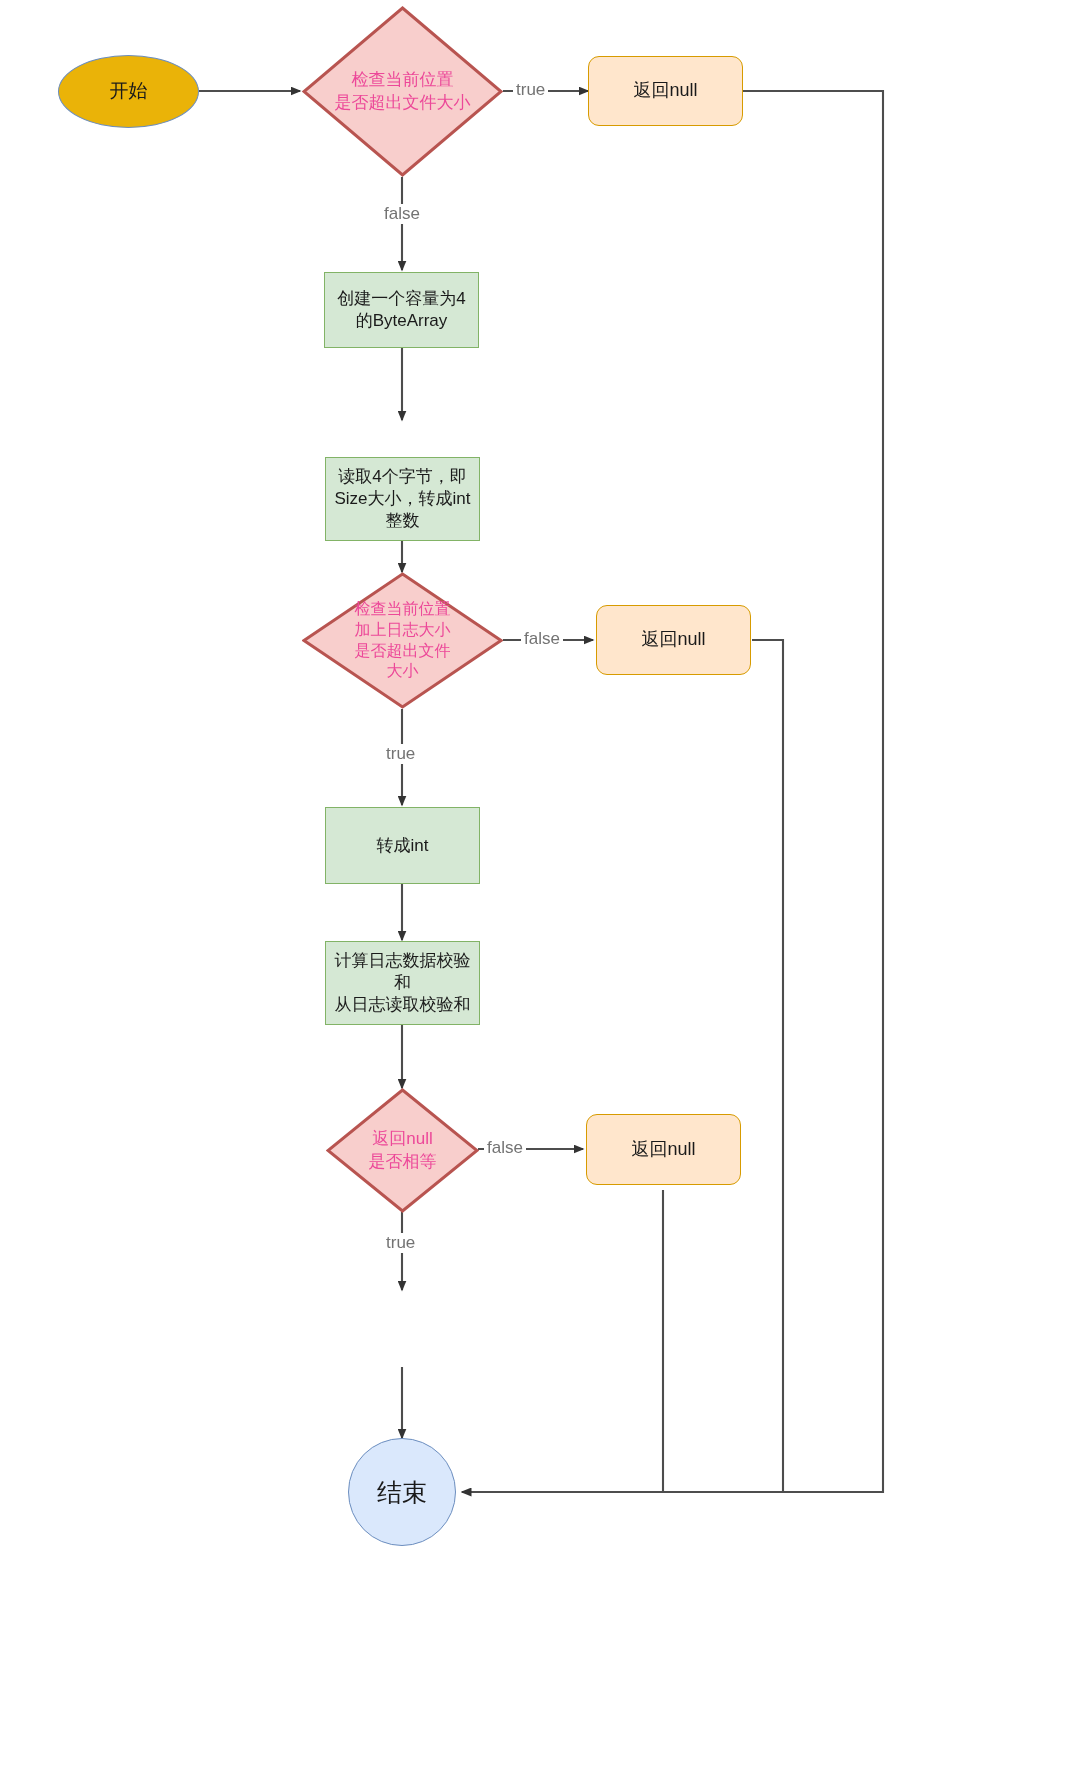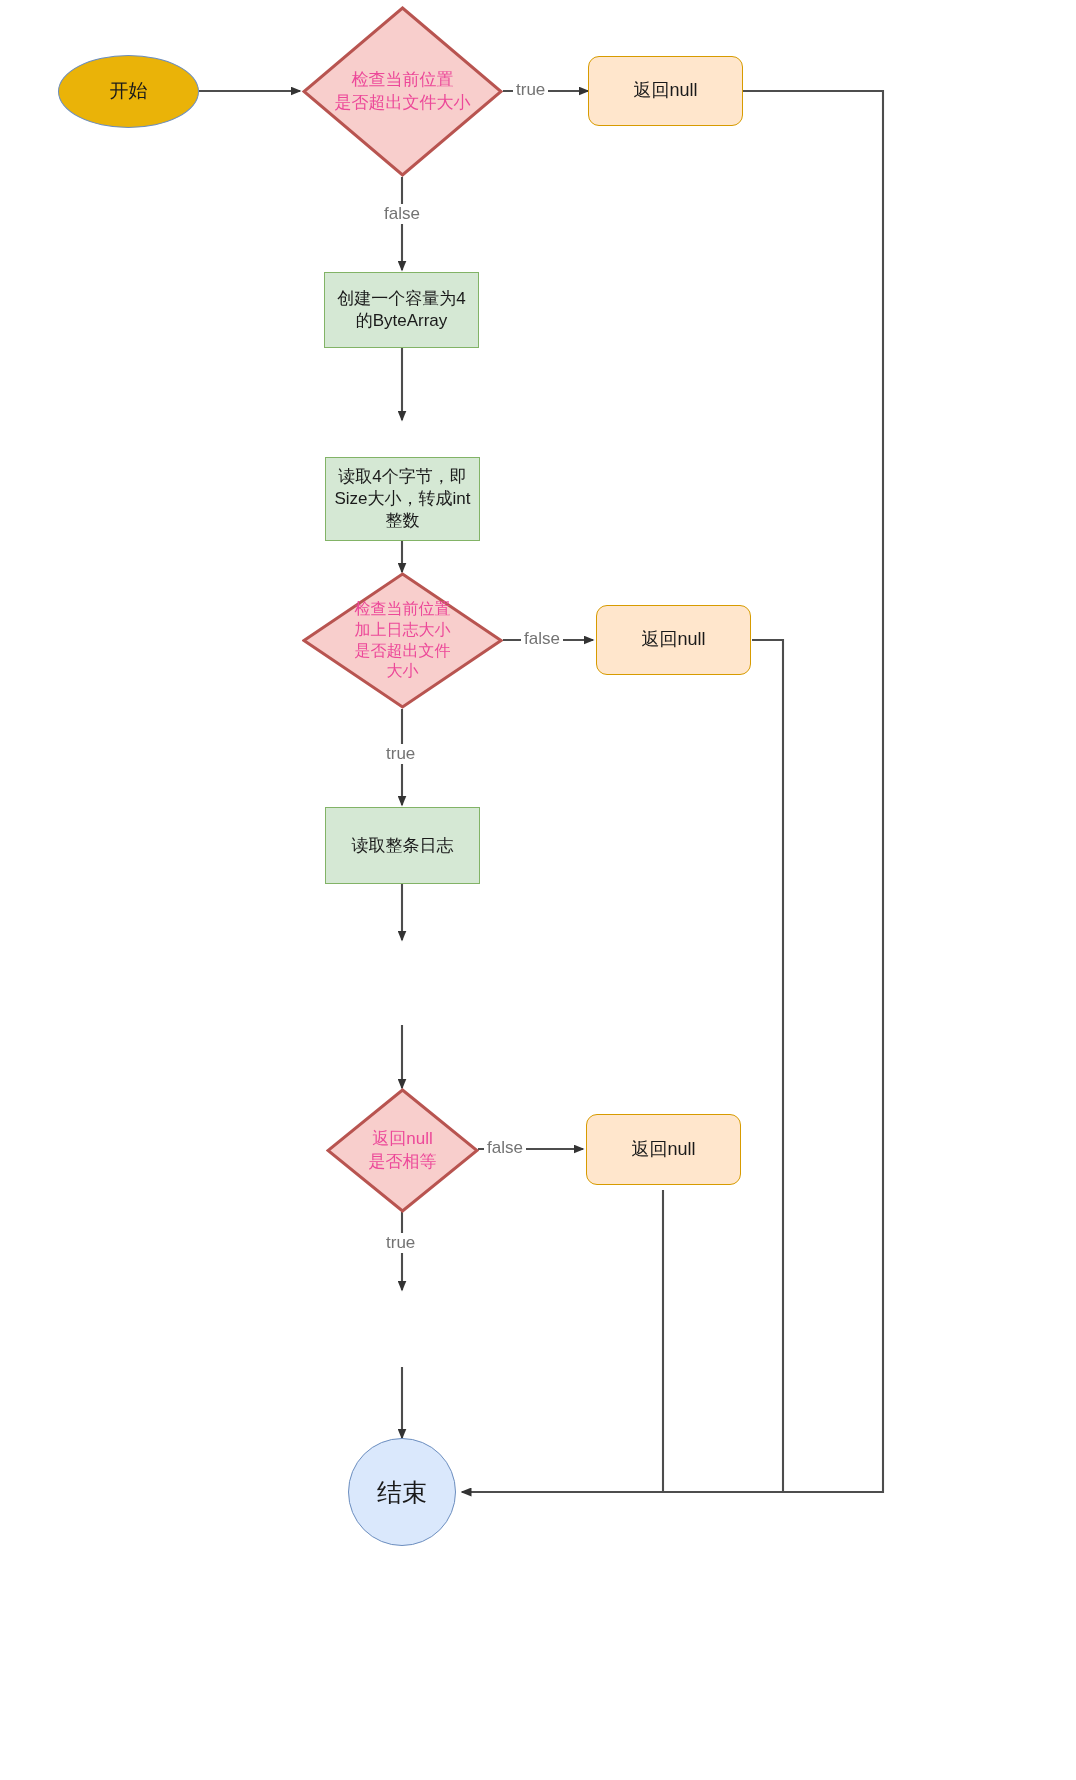--- a/index.html
+++ b/index.html
@@ -101,23 +101,28 @@
 加上日志大小
 是否超出文件
 大小</div>
   </div>
 
   <div class="node n-ret" style="left:596px;top:605px;width:155px;height:70px;">
     <span>返回null</span>
   </div>
 
   <div class="node n-proc" style="left:325px;top:807px;width:155px;height:77px;">
-    <span>读取整条日志</span>
+    <span>转成int</span>
   </div>
 
+  <div class="node n-proc" style="left:325px;top:941px;width:155px;height:84px;">
+    <span>计算日志数据校验
+和
+从日志读取校验和</span>
+  </div>
 
   <div class="diamond" style="left:326px;top:1088px;width:153px;height:125px;">
     <svg width="153" height="125" viewBox="0 0 153 125" xmlns="http://www.w3.org/2000/svg">
       <polygon points="76.5,2 151,62.5 76.5,123 2,62.5" fill="#f8cecc" stroke="#b85450" stroke-width="3"></polygon>
     </svg>
     <div class="dlabel" style="width:175px;left:-11px;">返回null
 是否相等</div>
   </div>
 
   <div class="node n-ret" style="left:586px;top:1114px;width:155px;height:71px;">

